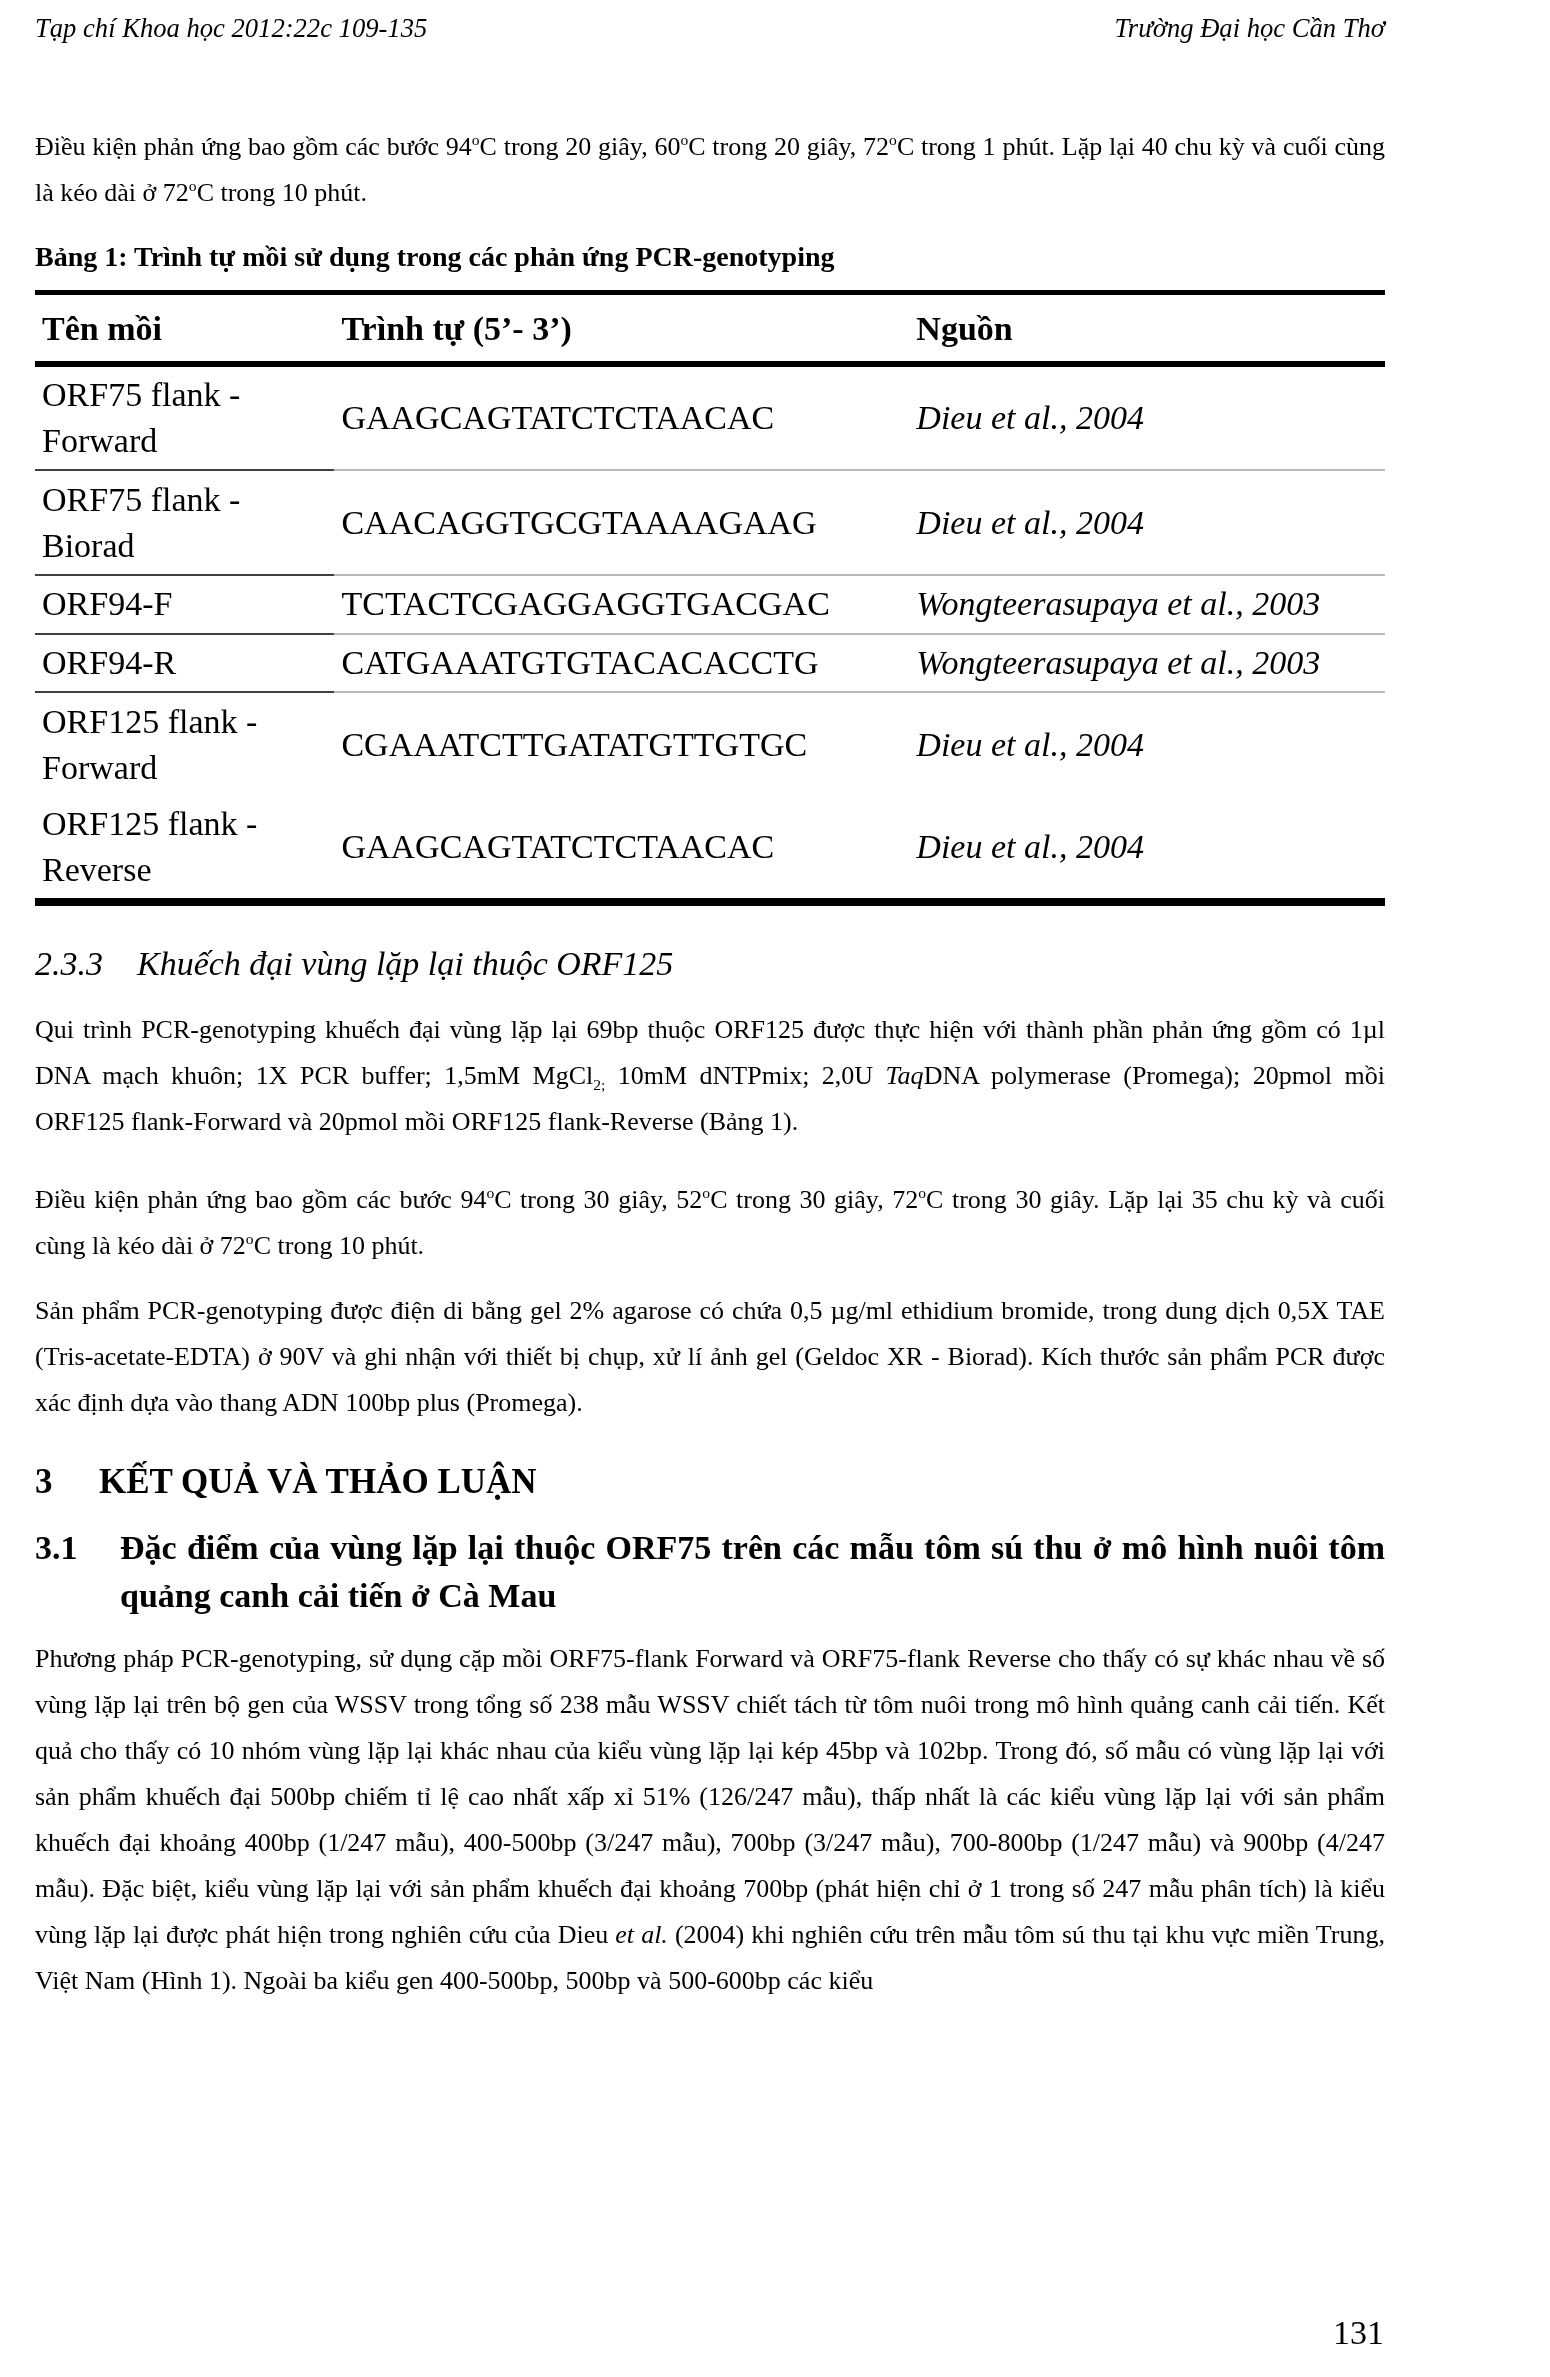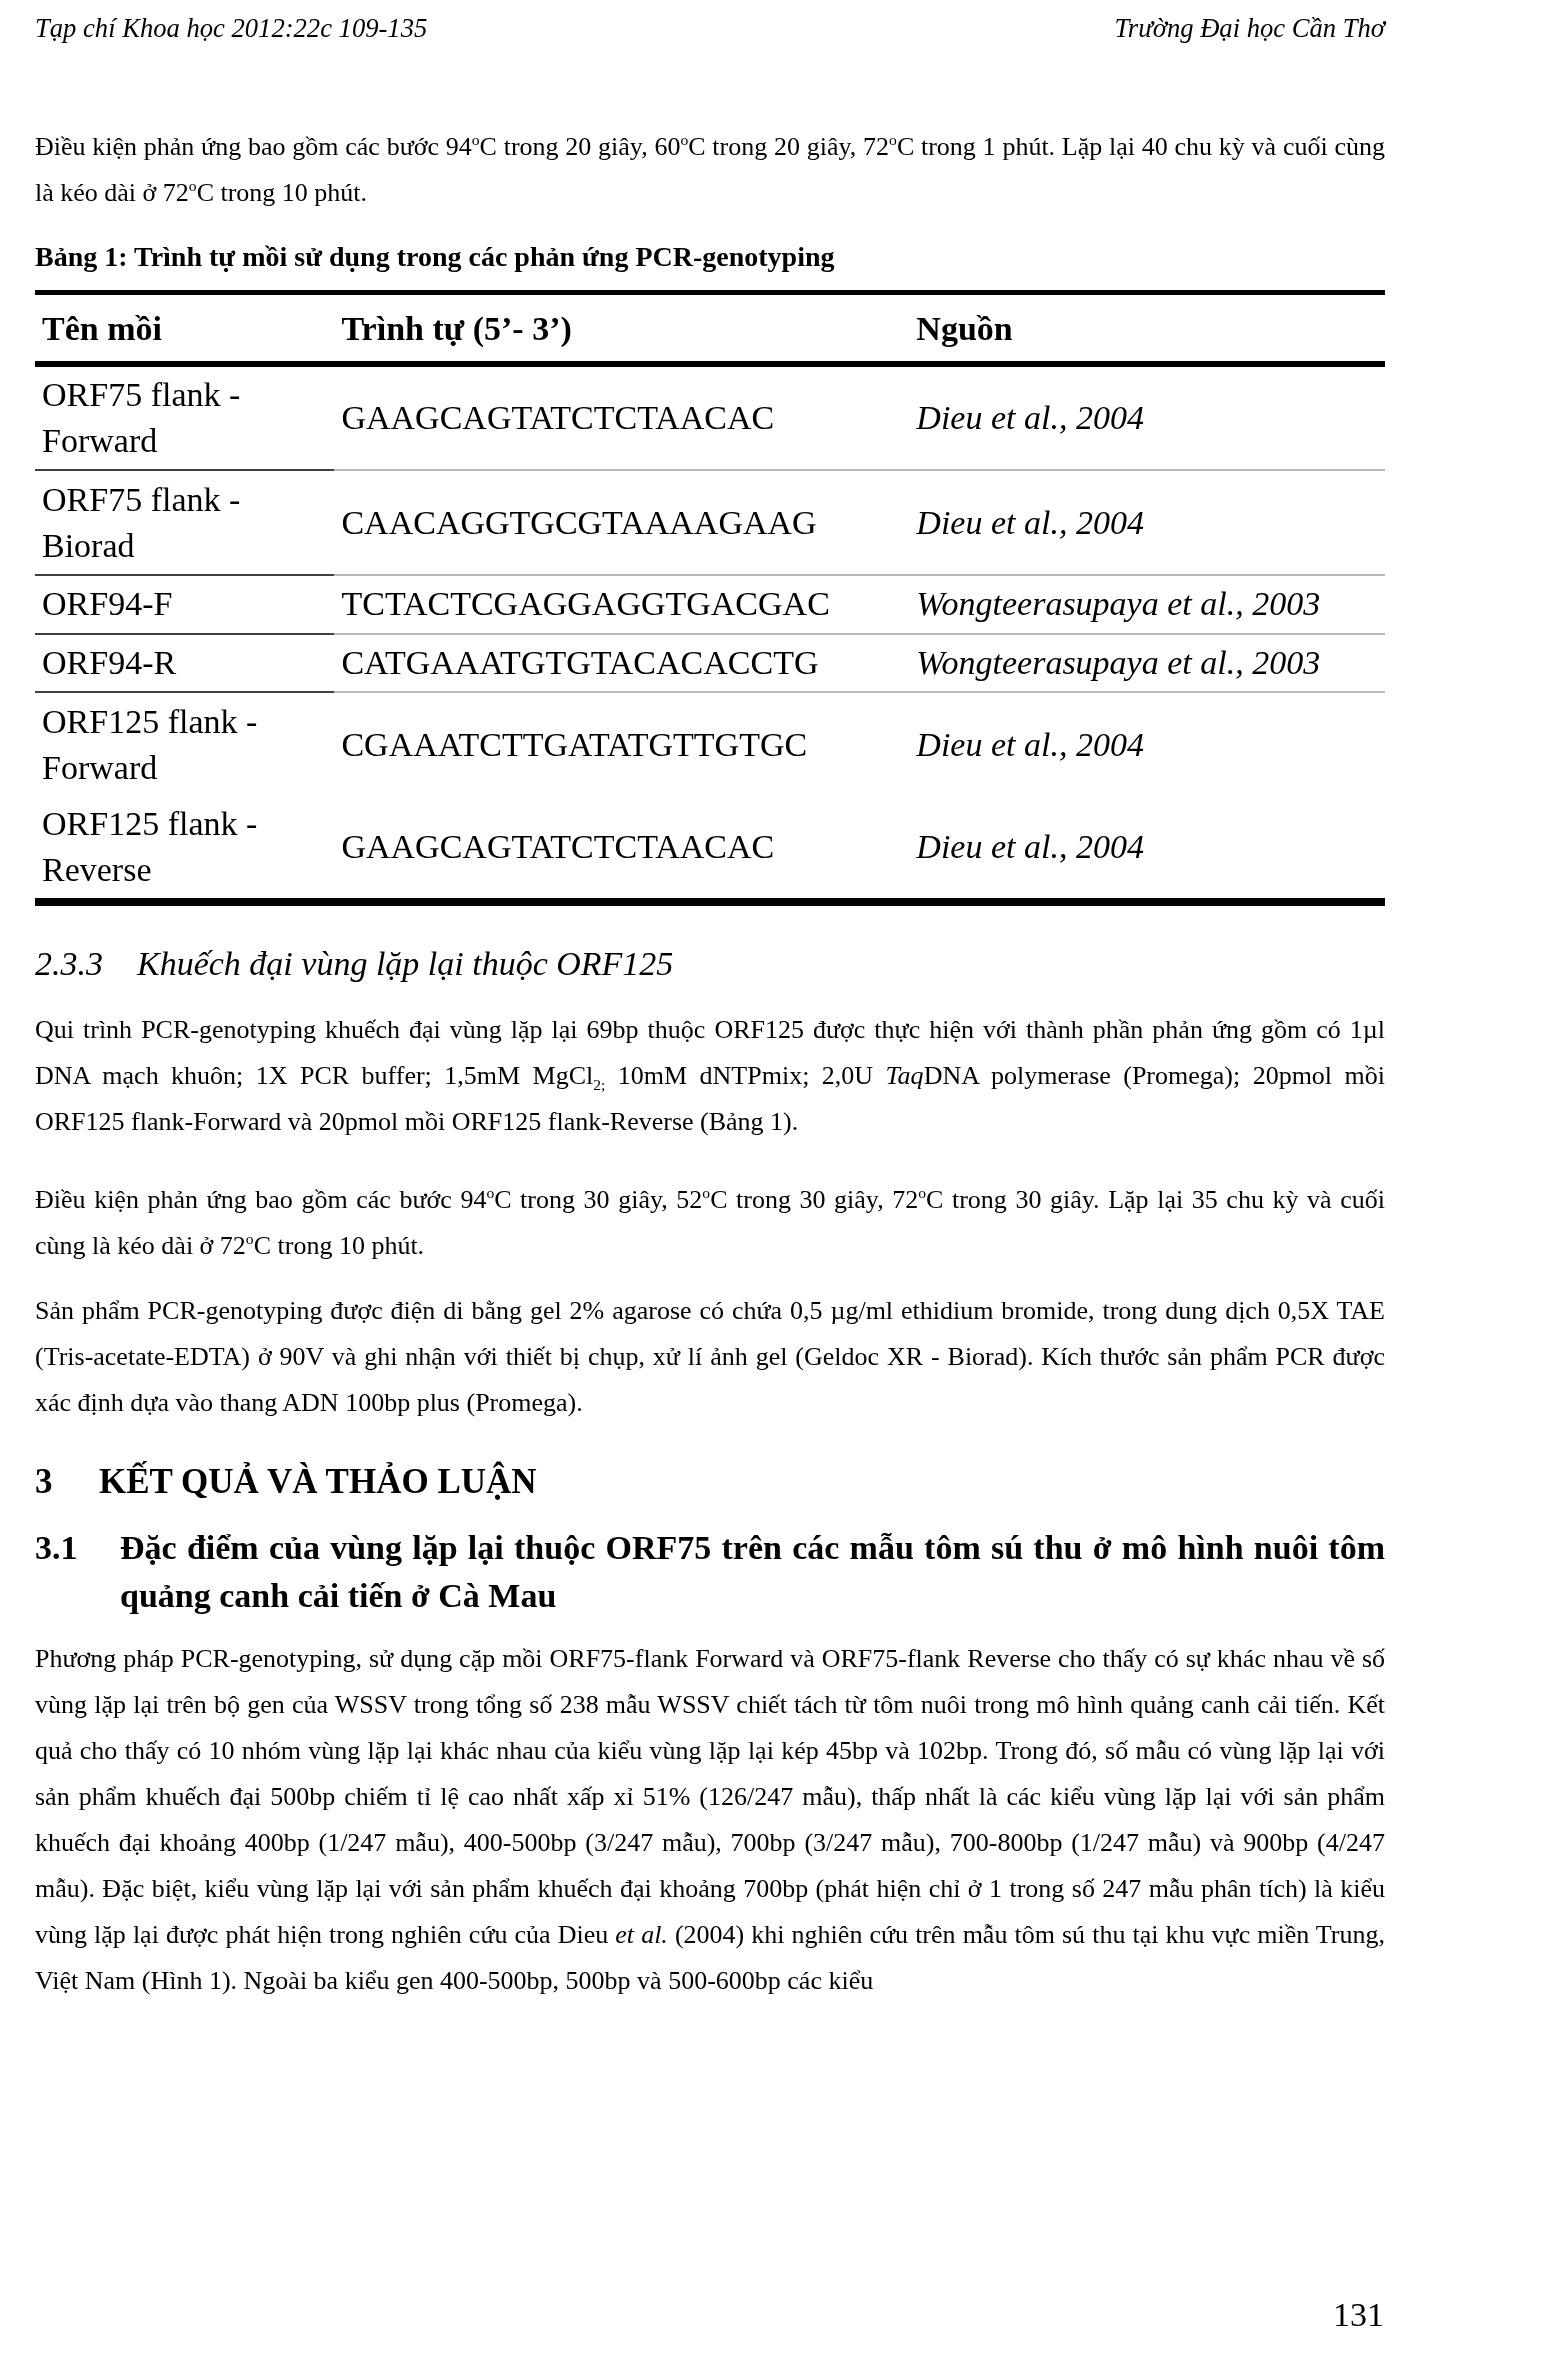--- a/index.html
+++ b/index.html
@@ -104,21 +104,21 @@
     font-size: 34px;
     line-height: 48px;
     font-weight: bold;
   }
   .h-31 .num { width: 85px; flex-shrink: 0; }
   .h-31 .ttl { text-align: justify; }
   
   .page-number {
     position: absolute;
     right: 166px;
-    bottom: 43px;
+    bottom: 25px;
     font-size: 34px;
     line-height: 39px;
   }
 </style>
 </head>
 <body>
 
 <div class="page">
 
   <div class="page-header">

